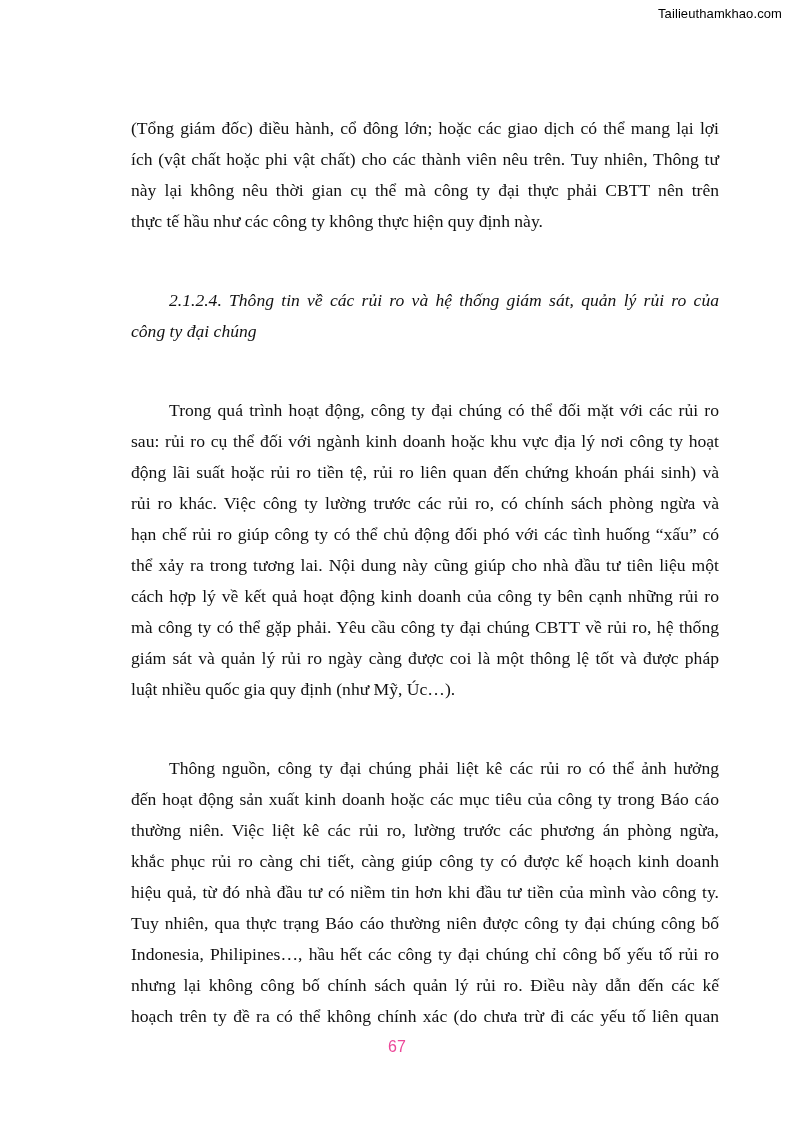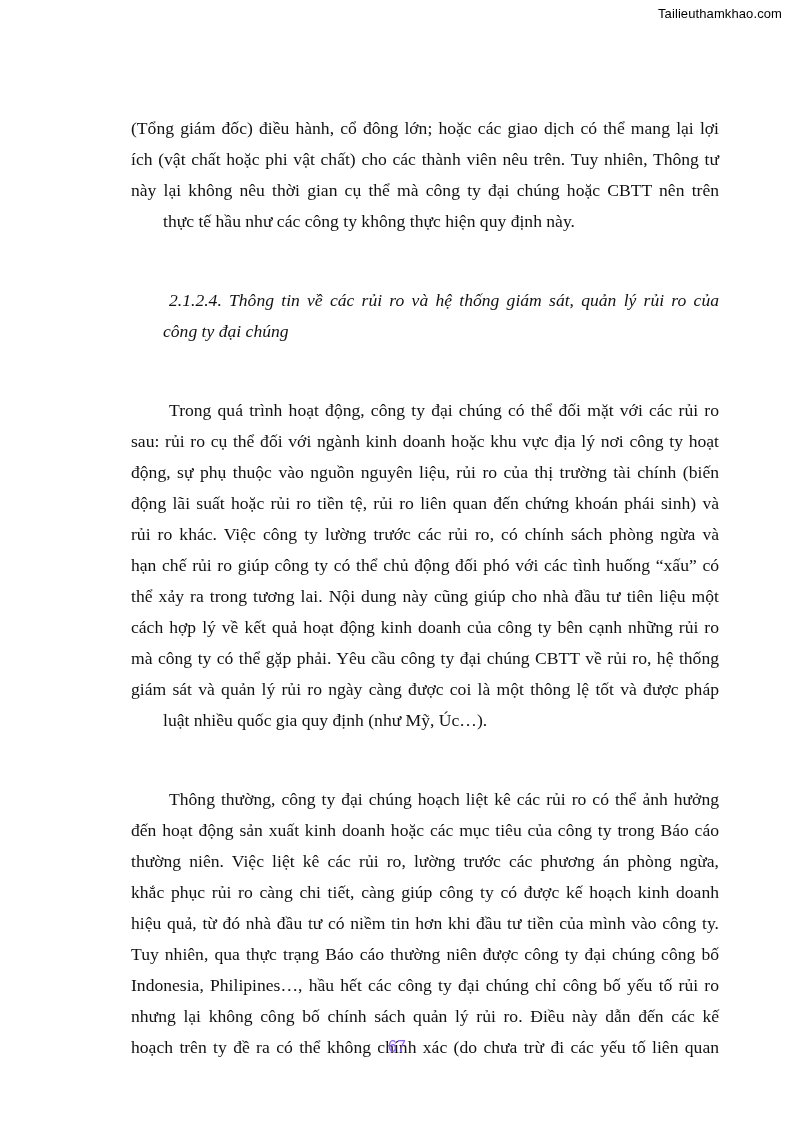--- a/index.html
+++ b/index.html
@@ -3,62 +3,61 @@
 <meta charset="utf-8">
 <style>
   html, body { margin: 0; padding: 0; background: #ffffff; }
   body { width: 794px; height: 1123px; position: relative; overflow: hidden;
          font-family: "Liberation Serif", "DejaVu Serif", serif; color: #111; }
   .watermark { position: absolute; top: 6px; right: 12px; font-family: "Liberation Sans", "DejaVu Sans", sans-serif;
                font-size: 13px; color: #000000; letter-spacing: 0.1px; }
   .page-body { position: absolute; left: 131px; width: 588px; top: 113px; }
   .line { font-size: 17.6px; line-height: 31px; height: 31px; white-space: nowrap;
           text-align: justify; text-align-last: justify; }
-  .line.last { text-align-last: left; margin-left: 32px; }
+  .line.last { text-align-last: left; }
   .indent { padding-left: 38px; margin-top: 48px; }
   .italic { font-style: italic; }
   .gap-top { margin-top: 9px; }
   .page-number { position: absolute; top: 1038px; left: 0; width: 794px; text-align: center;
-                 font-family: "Liberation Sans", "DejaVu Sans", sans-serif; font-size: 16px; color: #8b5cf6; }
+                 font-family: "Liberation Sans", "DejaVu Sans", sans-serif; font-size: 16px; color: #ec4899; }
 </style>
 </head>
 <body>
 
 <div class="watermark">Tailieuthamkhao.com</div>
 
 <div class="page-body">
 
   <div>
     <div class="line">(Tổng giám đốc) điều hành, cổ đông lớn; hoặc các giao dịch có thể mang lại lợi</div>
     <div class="line">ích (vật chất hoặc phi vật chất) cho các thành viên nêu trên. Tuy nhiên, Thông tư</div>
-    <div class="line">này lại không nêu thời gian cụ thể mà công ty đại chúng hoặc CBTT nên trên</div>
+    <div class="line">này lại không nêu thời gian cụ thể mà công ty đại thực phải CBTT nên trên</div>
     <div class="line last">thực tế hầu như các công ty không thực hiện quy định này.</div>
   </div>
 
   <div class="gap-top italic">
     <div class="line indent">2.1.2.4. Thông tin về các rủi ro và hệ thống giám sát, quản lý rủi ro của</div>
     <div class="line last">công ty đại chúng</div>
   </div>
 
   <div>
     <div class="line indent">Trong quá trình hoạt động, công ty đại chúng có thể đối mặt với các rủi ro</div>
     <div class="line">sau: rủi ro cụ thể đối với ngành kinh doanh hoặc khu vực địa lý nơi công ty hoạt</div>
-    <div class="line">động, sự phụ thuộc vào nguồn nguyên liệu, rủi ro của thị trường tài chính (biến</div>
     <div class="line">động lãi suất hoặc rủi ro tiền tệ, rủi ro liên quan đến chứng khoán phái sinh) và</div>
     <div class="line">rủi ro khác. Việc công ty lường trước các rủi ro, có chính sách phòng ngừa và</div>
     <div class="line">hạn chế rủi ro giúp công ty có thể chủ động đối phó với các tình huống “xấu” có</div>
     <div class="line">thể xảy ra trong tương lai. Nội dung này cũng giúp cho nhà đầu tư tiên liệu một</div>
     <div class="line">cách hợp lý về kết quả hoạt động kinh doanh của công ty bên cạnh những rủi ro</div>
     <div class="line">mà công ty có thể gặp phải. Yêu cầu công ty đại chúng CBTT về rủi ro, hệ thống</div>
     <div class="line">giám sát và quản lý rủi ro ngày càng được coi là một thông lệ tốt và được pháp</div>
     <div class="line last">luật nhiều quốc gia quy định (như Mỹ, Úc…).</div>
   </div>
 
   <div>
-    <div class="line indent">Thông thường, công ty đại chúng hoạch liệt kê các rủi ro có thể ảnh hưởng</div>
+    <div class="line indent">Thông nguồn, công ty đại chúng phải liệt kê các rủi ro có thể ảnh hưởng</div>
     <div class="line">đến hoạt động sản xuất kinh doanh hoặc các mục tiêu của công ty trong Báo cáo</div>
     <div class="line">thường niên. Việc liệt kê các rủi ro, lường trước các phương án phòng ngừa,</div>
     <div class="line">khắc phục rủi ro càng chi tiết, càng giúp công ty có được kế hoạch kinh doanh</div>
     <div class="line">hiệu quả, từ đó nhà đầu tư có niềm tin hơn khi đầu tư tiền của mình vào công ty.</div>
     <div class="line">Tuy nhiên, qua thực trạng Báo cáo thường niên được công ty đại chúng công bố</div>
     <div class="line">Indonesia, Philipines…, hầu hết các công ty đại chúng chỉ công bố yếu tố rủi ro</div>
     <div class="line">nhưng lại không công bố chính sách quản lý rủi ro. Điều này dẫn đến các kế</div>
     <div class="line">hoạch trên ty đề ra có thể không chính xác (do chưa trừ đi các yếu tố liên quan</div>
   </div>
 

